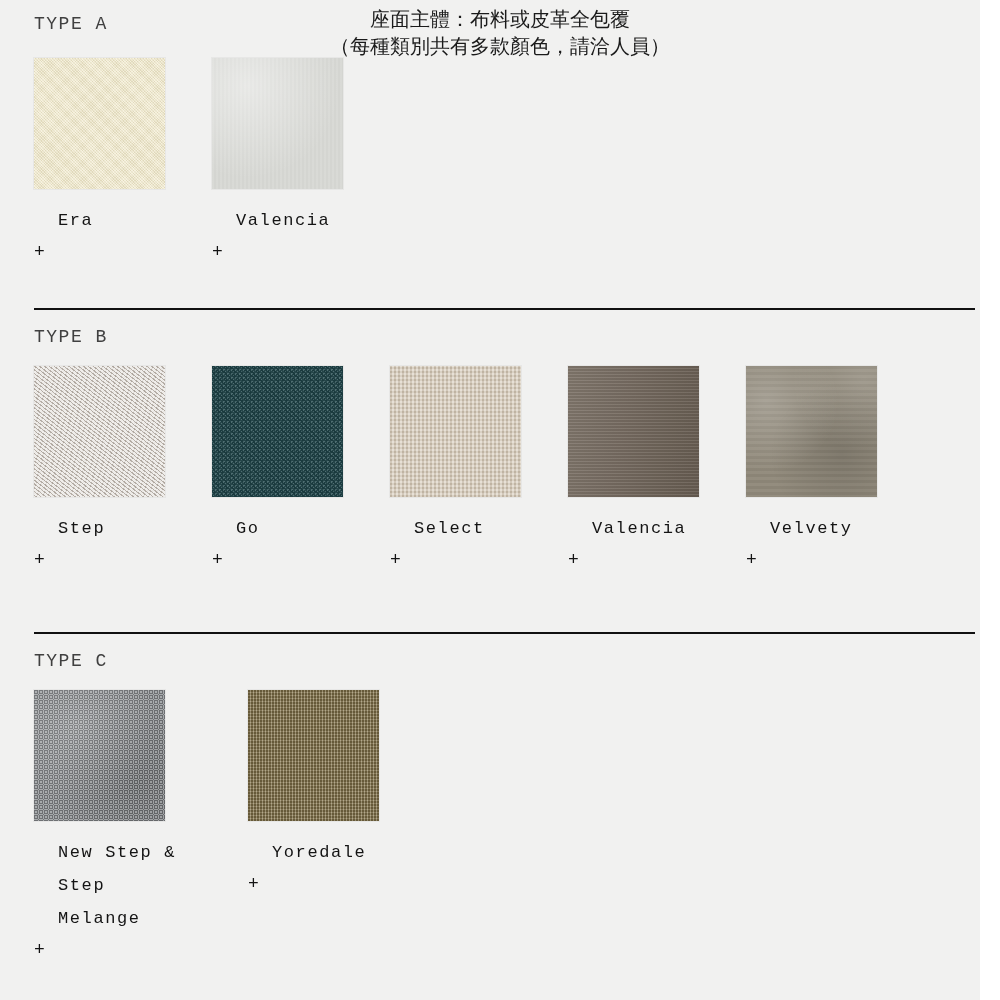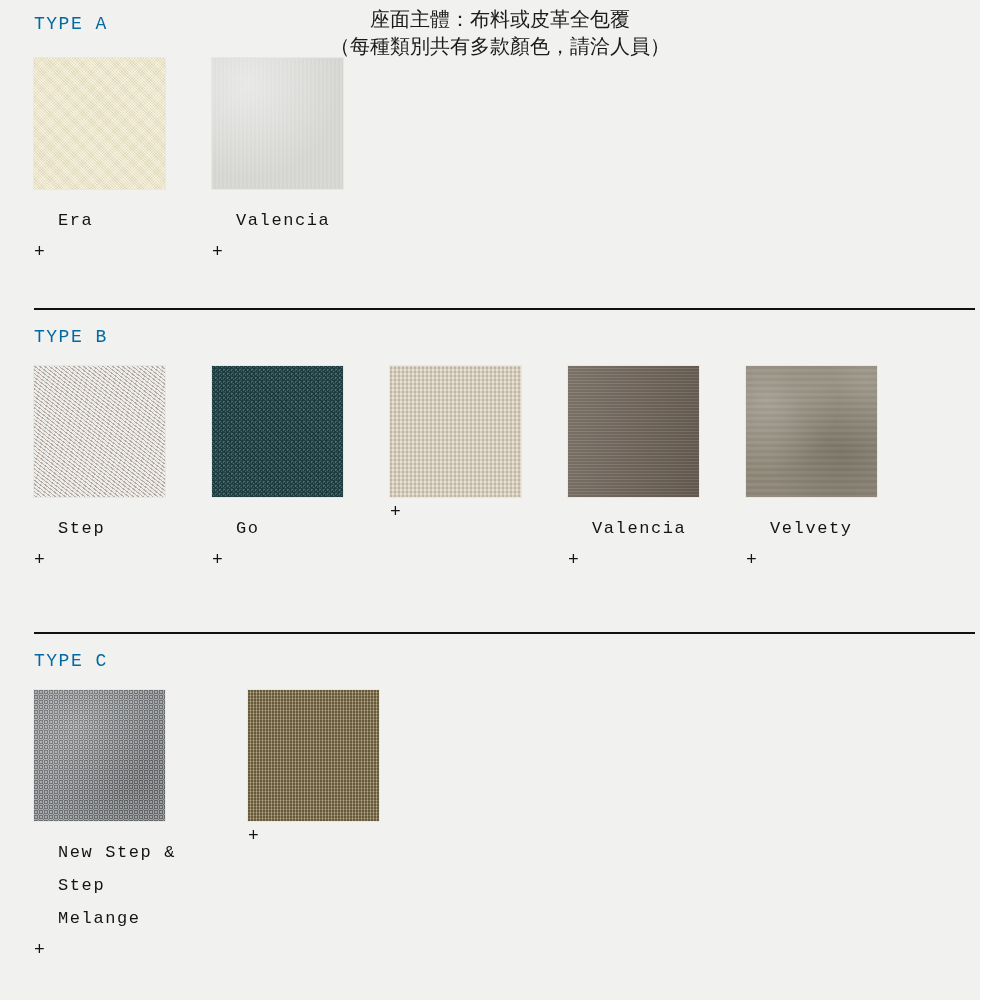--- a/index.html
+++ b/index.html
@@ -44,21 +44,21 @@
     width: 941px;
     height: 2px;
     background: #111111;
   }
   .type-label {
     position: absolute;
     left: 34px;
     font-family: "Liberation Mono", "DejaVu Sans Mono", monospace;
     font-size: 18px;
     letter-spacing: 1.5px;
-    color: #0369a1;
+    color: #404040;
     white-space: nowrap;
   }
   .swatch-row {
     position: absolute;
     left: 34px;
     display: flex;
     flex-direction: row;
     align-items: flex-start;
   }
   .swatch-cell {
@@ -149,20 +149,21 @@
           <div class="chip" style="background-color: rgb(32, 71, 76);">
             <div class="tex" style="background-image:repeating-radial-gradient(circle at 1.5px 1.5px, rgba(255,255,255,.17) 0 1px, rgba(0,0,0,.14) 1px 2.4px),repeating-linear-gradient(45deg, rgba(255,255,255,.05) 0 2px, rgba(0,0,0,.06) 2px 4px);background-size:4px 4px, auto;"></div>
           </div>
           <div class="name">Go</div>
           <button class="plus">+</button>
         </div>
         <div class="swatch-cell">
           <div class="chip" style="background-color: rgb(212, 199, 180);">
             <div class="tex" style="background-image:repeating-linear-gradient(90deg, rgba(255,255,255,.30) 0 2px, rgba(0,0,0,.05) 2px 4px),repeating-linear-gradient(0deg, rgba(255,255,255,.22) 0 2px, rgba(0,0,0,.05) 2px 4px);"></div>
           </div>
+          <div class="name">Select</div>
           <button class="plus">+</button>
         </div>
         <div class="swatch-cell">
           <div class="chip" style="background-color: rgb(111, 99, 87);">
             <div class="tex" style="background-image:repeating-linear-gradient(0deg, rgba(255,255,255,.085) 0 1px, rgba(0,0,0,.055) 1px 3px),linear-gradient(100deg, rgba(255,255,255,.14), rgba(0,0,0,.10));"></div>
           </div>
           <div class="name">Valencia</div>
           <button class="plus">+</button>
         </div>
         <div class="swatch-cell">
@@ -183,18 +184,19 @@
           <div class="chip" style="background-color: rgb(131, 134, 137);">
             <div class="tex" style="background-image:repeating-radial-gradient(circle at 2px 2px, rgba(255,255,255,.30) 0 1px, rgba(0,0,0,.16) 1px 2.5px),radial-gradient(circle at 35% 30%, rgba(255,255,255,.22), rgba(255,255,255,0) 55%),radial-gradient(circle at 75% 70%, rgba(0,0,0,.16), rgba(0,0,0,0) 55%);background-size:5px 5px, auto, auto;"></div>
           </div>
           <div class="name">New Step &amp; Step Melange</div>
           <button class="plus">+</button>
         </div>
         <div class="swatch-cell">
           <div class="chip" style="background-color: rgb(139, 122, 78);">
             <div class="tex" style="background-image:repeating-linear-gradient(90deg, rgba(255,255,255,.22) 0 1px, rgba(0,0,0,.16) 1px 3px),repeating-linear-gradient(0deg, rgba(255,255,255,.16) 0 1px, rgba(0,0,0,.13) 1px 3px);"></div>
           </div>
+          <div class="name">Yoredale</div>
           <button class="plus">+</button>
         </div>
       </div>
   </div>
 
 </div>
 
 </body></html>

